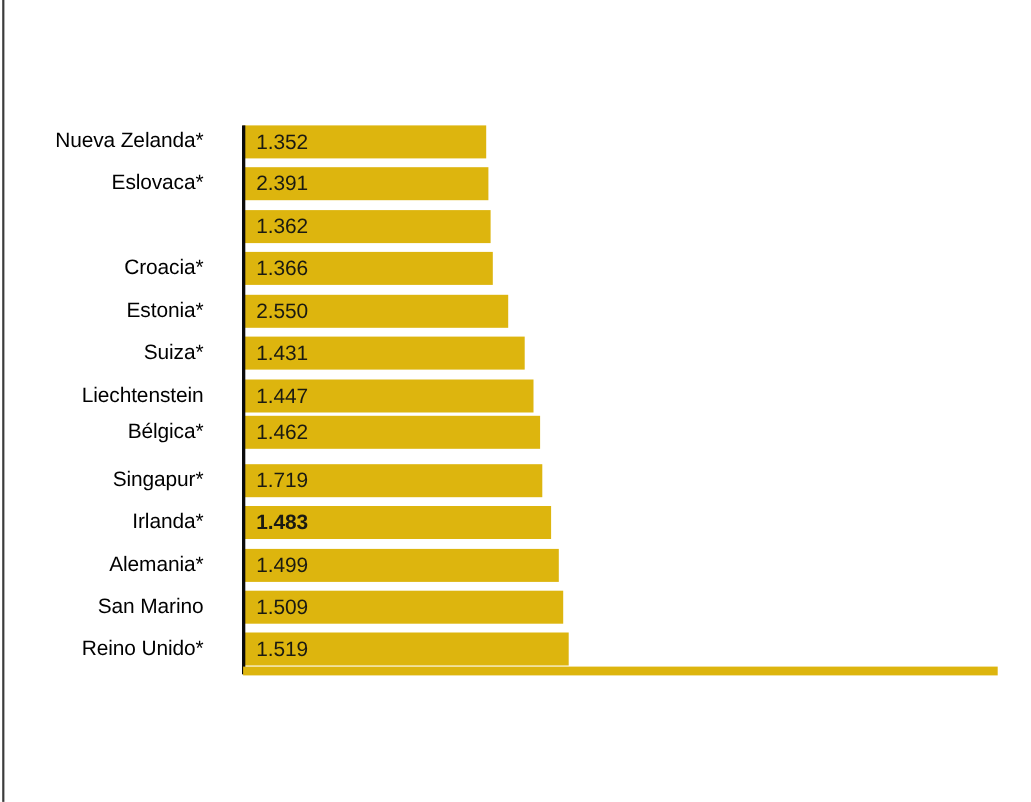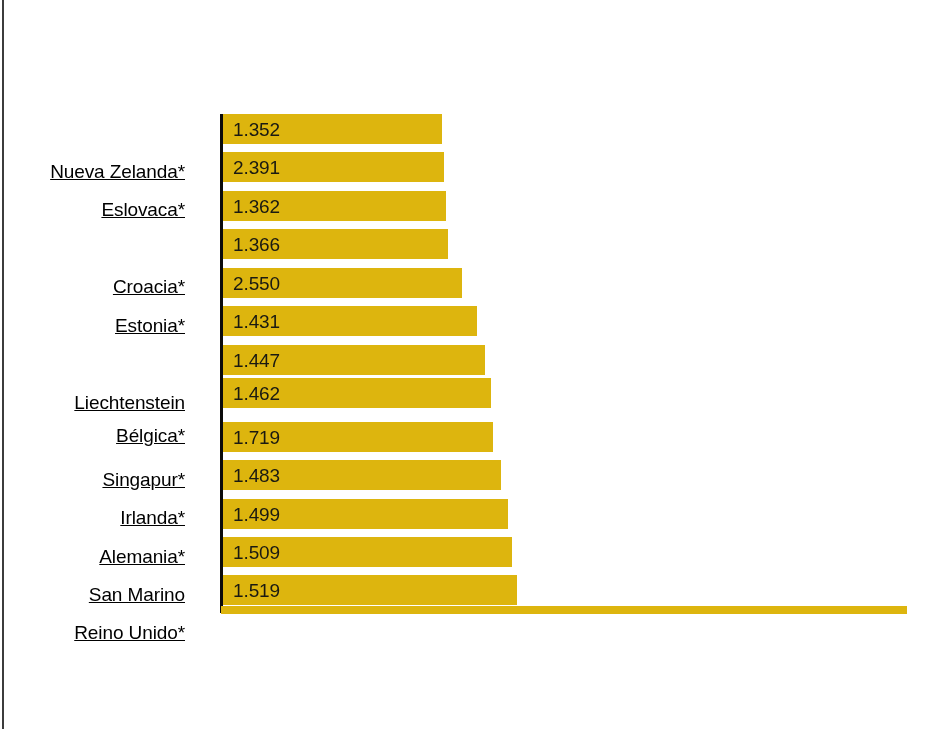--- a/index.html
+++ b/index.html
@@ -44,24 +44,22 @@
   .cat-label {
     position: absolute;
     left: 0;
     width: 185px;
     top: 0;
     height: 30px;
     line-height: 30px;
     text-align: right;
     font-size: 19px;
     color: #000000;
-    text-decoration: underline;
     white-space: nowrap;
     letter-spacing: -0.1px;
-    margin-top: 43px;
   }
   .cat-label.highlight {
     color: #F07F1A;
     font-weight: bold;
   }
   .bar {
     position: absolute;
     top: 0;
     height: 30px;
     background: #DDB50E;
@@ -116,20 +114,21 @@
           <div class="cat-label">Croacia*</div>
           <div class="bar" style="left: 221px; width: 227px; background: rgb(221, 181, 14);"></div>
           <div class="bar-value" style="left: 233px; color: rgb(26, 26, 18);">1.366</div>
         </div>
         <div class="row" style="top: 267.8px; padding-left: 41px;">
           <div class="cat-label">Estonia*</div>
           <div class="bar" style="left: 221px; width: 241px; background: rgb(221, 181, 14);"></div>
           <div class="bar-value" style="left: 233px; color: rgb(26, 26, 18);">2.550</div>
         </div>
         <div class="row" style="top: 306.25px;">
+          <div class="cat-label">Suiza*</div>
           <div class="bar" style="left: 221px; width: 256px; background: rgb(221, 181, 14);"></div>
           <div class="bar-value" style="left: 233px; color: rgb(26, 26, 18);">1.431</div>
         </div>
         <div class="row" style="top: 344.7px;">
           <div class="cat-label">Liechtenstein </div>
           <div class="bar" style="left: 221px; width: 264px; background: rgb(221, 181, 14);"></div>
           <div class="bar-value" style="left: 233px; color: rgb(26, 26, 18);">1.447</div>
         </div>
         <div class="row" style="top: 378px;">
           <div class="cat-label">Bélgica*</div>
@@ -137,21 +136,21 @@
           <div class="bar-value" style="left: 233px; color: rgb(26, 26, 18);">1.462</div>
         </div>
         <div class="row" style="top: 421.6px;">
           <div class="cat-label">Singapur*</div>
           <div class="bar" style="left: 221px; width: 272px; background: rgb(221, 181, 14);"></div>
           <div class="bar-value" style="left: 233px; color: rgb(26, 26, 18);">1.719</div>
         </div>
         <div class="row" style="top: 460.05px; padding-left: 48px;">
           <div class="cat-label">Irlanda*</div>
           <div class="bar" style="left: 221px; width: 280px; background: rgb(221, 181, 14);"></div>
-          <div class="bar-value" style="left: 233px; color: rgb(26, 26, 18);">1.483</div>
+          <div class="bar-value" style="left: 233px; color: rgb(26, 26, 18); font-weight: bold;">1.483</div>
         </div>
         <div class="row" style="top: 498.5px;">
           <div class="cat-label">Alemania*</div>
           <div class="bar" style="left: 221px; width: 287px; background: rgb(221, 181, 14);"></div>
           <div class="bar-value" style="left: 233px; color: rgb(26, 26, 18);">1.499</div>
         </div>
         <div class="row" style="top: 536.95px;">
           <div class="cat-label">San Marino </div>
           <div class="bar" style="left: 221px; width: 291px; background: rgb(221, 181, 14);"></div>
           <div class="bar-value" style="left: 233px; color: rgb(26, 26, 18);">1.509</div>

